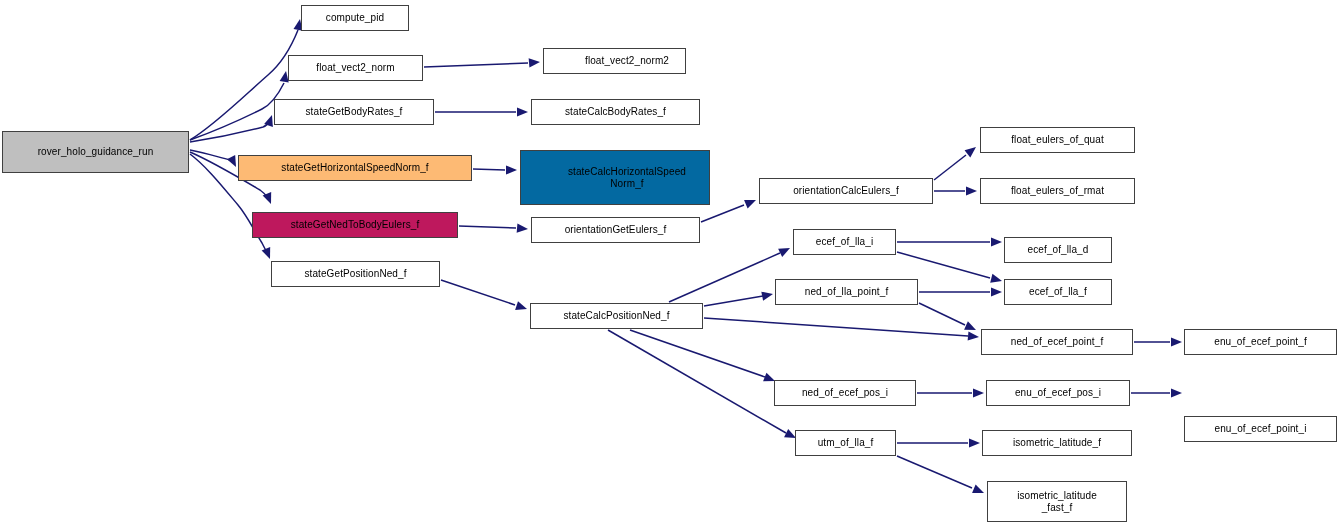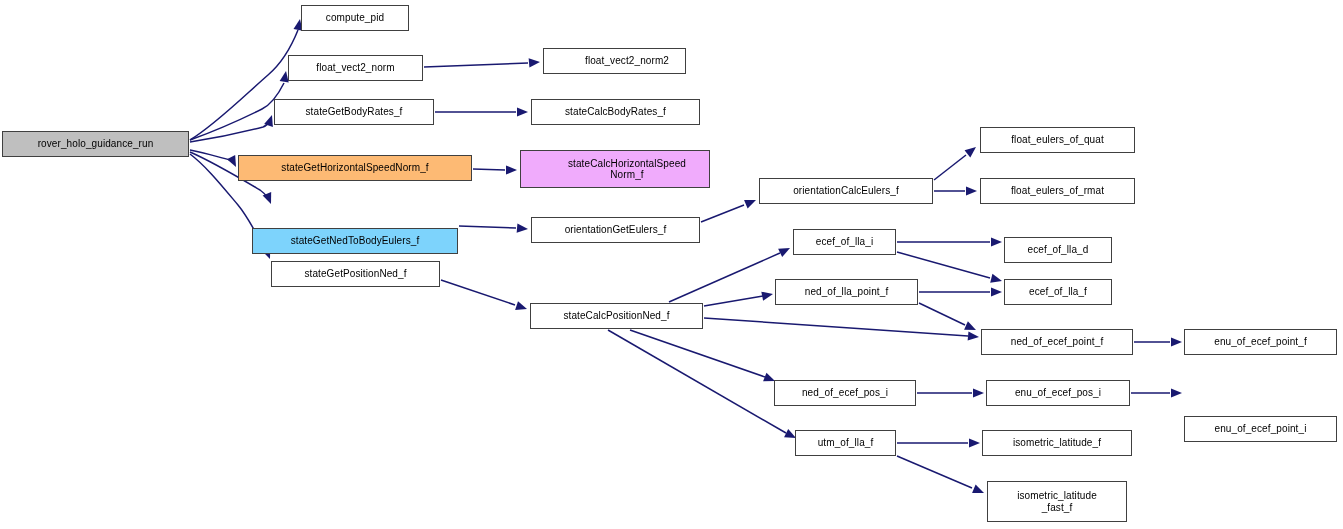--- a/index.html
+++ b/index.html
@@ -87,30 +87,30 @@
       <polygon points="0,0 -11,-4.6 -11,4.6" fill="#191970" transform="translate(1182,342) rotate(0)"></polygon>
       <path d="M917,393 L972,393" fill="none" stroke="#191970" stroke-width="1.5"></path>
       <polygon points="0,0 -11,-4.6 -11,4.6" fill="#191970" transform="translate(984,393) rotate(0)"></polygon>
       <path d="M1131,393 L1170,393" fill="none" stroke="#191970" stroke-width="1.5"></path>
       <polygon points="0,0 -11,-4.6 -11,4.6" fill="#191970" transform="translate(1182,393) rotate(0)"></polygon>
       <path d="M897,443 L968,443" fill="none" stroke="#191970" stroke-width="1.5"></path>
       <polygon points="0,0 -11,-4.6 -11,4.6" fill="#191970" transform="translate(980,443) rotate(0)"></polygon>
       <path d="M897,456 L972,488" fill="none" stroke="#191970" stroke-width="1.5"></path>
       <polygon points="0,0 -11,-4.6 -11,4.6" fill="#191970" transform="translate(984,493) rotate(22.619864948040426)"></polygon>
     </svg>
-<div class="node root" style="left: 2px; top: 131px; width: 187px; height: 26px; background: rgb(191, 191, 191); border-color: rgb(64, 64, 64);">rover_holo_guidance_run</div>
+<div class="node root" style="left: 2px; top: 131px; width: 187px; height: 42px; background: rgb(191, 191, 191); border-color: rgb(64, 64, 64);">rover_holo_guidance_run</div>
     <div class="node" style="left: 301px; top: 5px; width: 108px; height: 26px; background: rgb(255, 255, 255); border-color: rgb(64, 64, 64);">compute_pid</div>
     <div class="node" style="left: 288px; top: 55px; width: 135px; height: 26px; background: rgb(255, 255, 255); border-color: rgb(64, 64, 64);">float_vect2_norm</div>
     <div class="node" style="left: 543px; top: 48px; width: 143px; height: 26px; background: rgb(255, 255, 255); border-color: rgb(64, 64, 64); padding-left: 25px;">float_vect2_norm2</div>
     <div class="node" style="left: 274px; top: 99px; width: 160px; height: 26px; background: rgb(255, 255, 255); border-color: rgb(64, 64, 64);">stateGetBodyRates_f</div>
     <div class="node" style="left: 531px; top: 99px; width: 169px; height: 26px; background: rgb(255, 255, 255); border-color: rgb(64, 64, 64);">stateCalcBodyRates_f</div>
     <div class="node" style="left: 238px; top: 155px; width: 234px; height: 26px; background: #fdba74; border-color: rgb(64, 64, 64);">stateGetHorizontalSpeedNorm_f</div>
-    <div class="node" style="left: 520px; top: 150px; width: 190px; height: 38px; background: #f0abfc; border-color: rgb(64, 64, 64); padding-left: 24px;">stateCalcHorizontalSpeed
+    <div class="node" style="left: 520px; top: 150px; width: 190px; height: 55px; background: #0369a1; border-color: rgb(64, 64, 64); padding-left: 24px;">stateCalcHorizontalSpeed
 Norm_f</div>
-    <div class="node" style="left: 252px; top: 228px; width: 206px; height: 26px; background: #7dd3fc; border-color: rgb(64, 64, 64);">stateGetNedToBodyEulers_f</div>
+    <div class="node" style="left: 252px; top: 212px; width: 206px; height: 26px; background: #be185d; border-color: rgb(64, 64, 64);">stateGetNedToBodyEulers_f</div>
     <div class="node" style="left: 531px; top: 217px; width: 169px; height: 26px; background: rgb(255, 255, 255); border-color: rgb(64, 64, 64);">orientationGetEulers_f</div>
     <div class="node" style="left: 759px; top: 178px; width: 174px; height: 26px; background: rgb(255, 255, 255); border-color: rgb(64, 64, 64);">orientationCalcEulers_f</div>
     <div class="node" style="left: 980px; top: 178px; width: 155px; height: 26px; background: rgb(255, 255, 255); border-color: rgb(64, 64, 64);">float_eulers_of_rmat</div>
     <div class="node" style="left: 980px; top: 127px; width: 155px; height: 26px; background: rgb(255, 255, 255); border-color: rgb(64, 64, 64);">float_eulers_of_quat</div>
     <div class="node" style="left: 271px; top: 261px; width: 169px; height: 26px; background: rgb(255, 255, 255); border-color: rgb(64, 64, 64);">stateGetPositionNed_f</div>
     <div class="node" style="left: 530px; top: 303px; width: 173px; height: 26px; background: rgb(255, 255, 255); border-color: rgb(64, 64, 64);">stateCalcPositionNed_f</div>
     <div class="node" style="left: 793px; top: 229px; width: 103px; height: 26px; background: rgb(255, 255, 255); border-color: rgb(64, 64, 64);">ecef_of_lla_i</div>
     <div class="node" style="left: 1004px; top: 237px; width: 108px; height: 26px; background: rgb(255, 255, 255); border-color: rgb(64, 64, 64);">ecef_of_lla_d</div>
     <div class="node" style="left: 1004px; top: 279px; width: 108px; height: 26px; background: rgb(255, 255, 255); border-color: rgb(64, 64, 64);">ecef_of_lla_f</div>
     <div class="node" style="left: 775px; top: 279px; width: 143px; height: 26px; background: rgb(255, 255, 255); border-color: rgb(64, 64, 64);">ned_of_lla_point_f</div>

